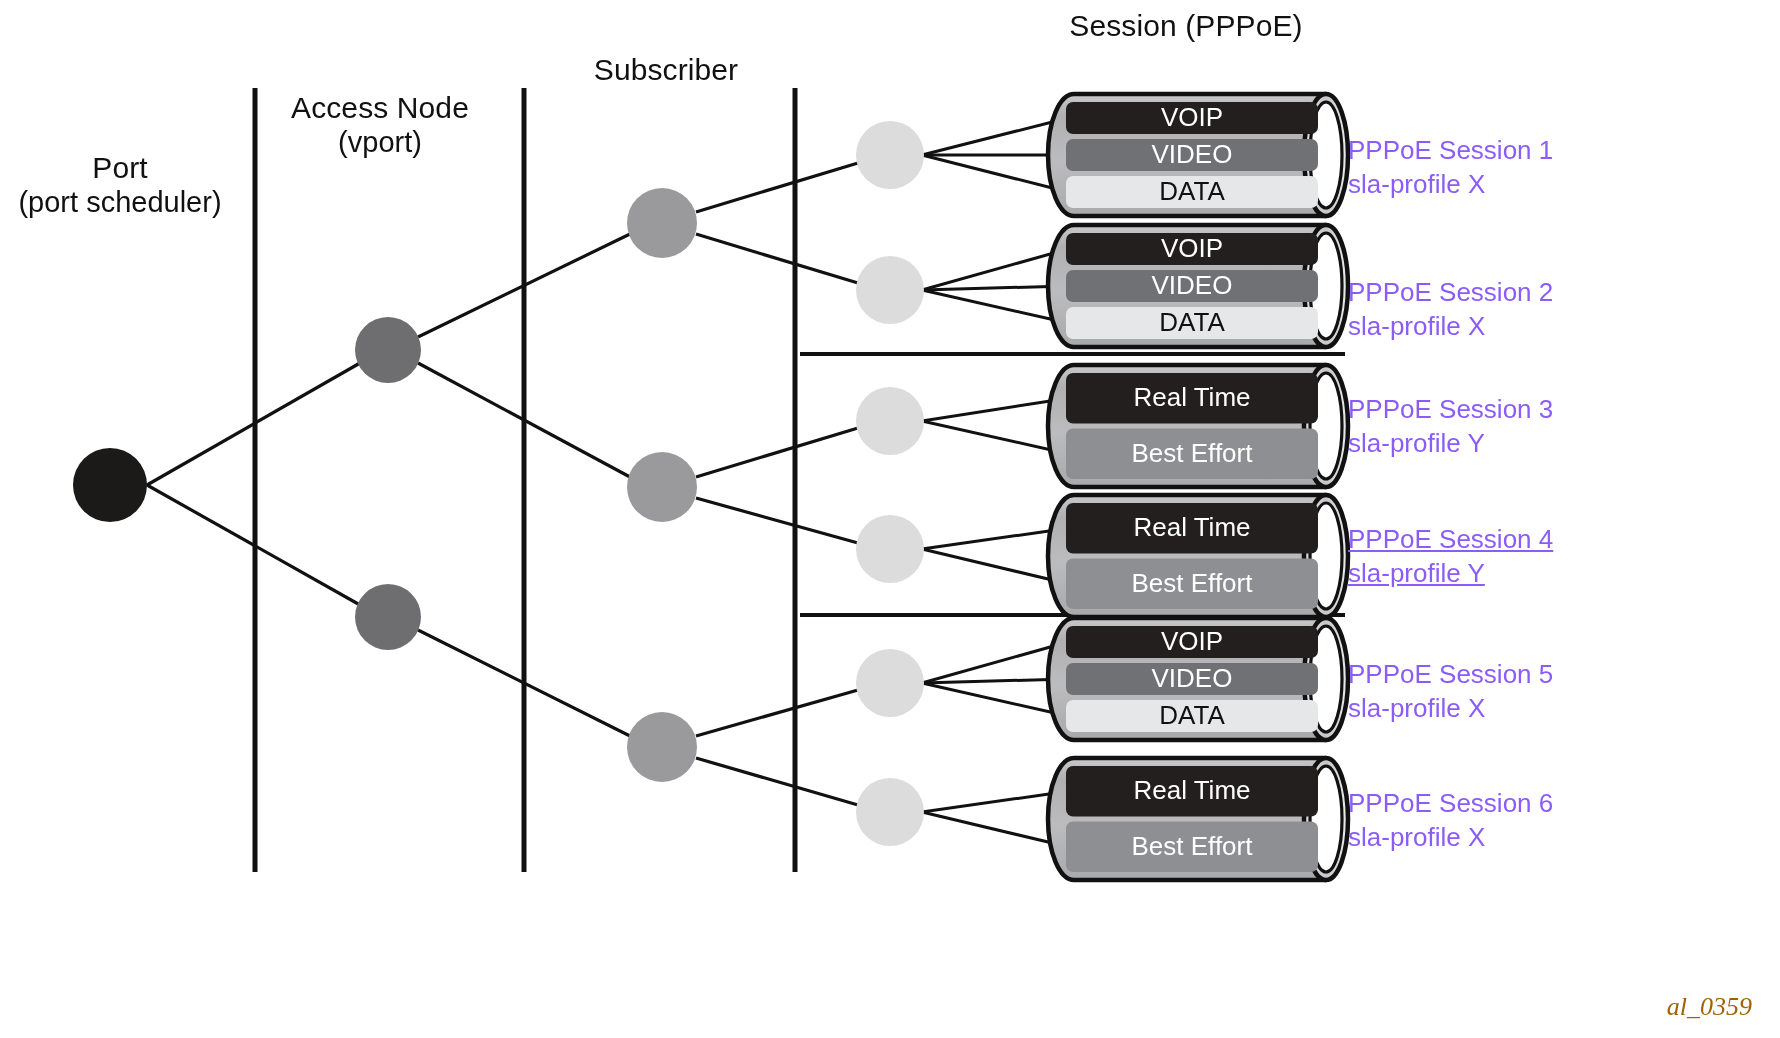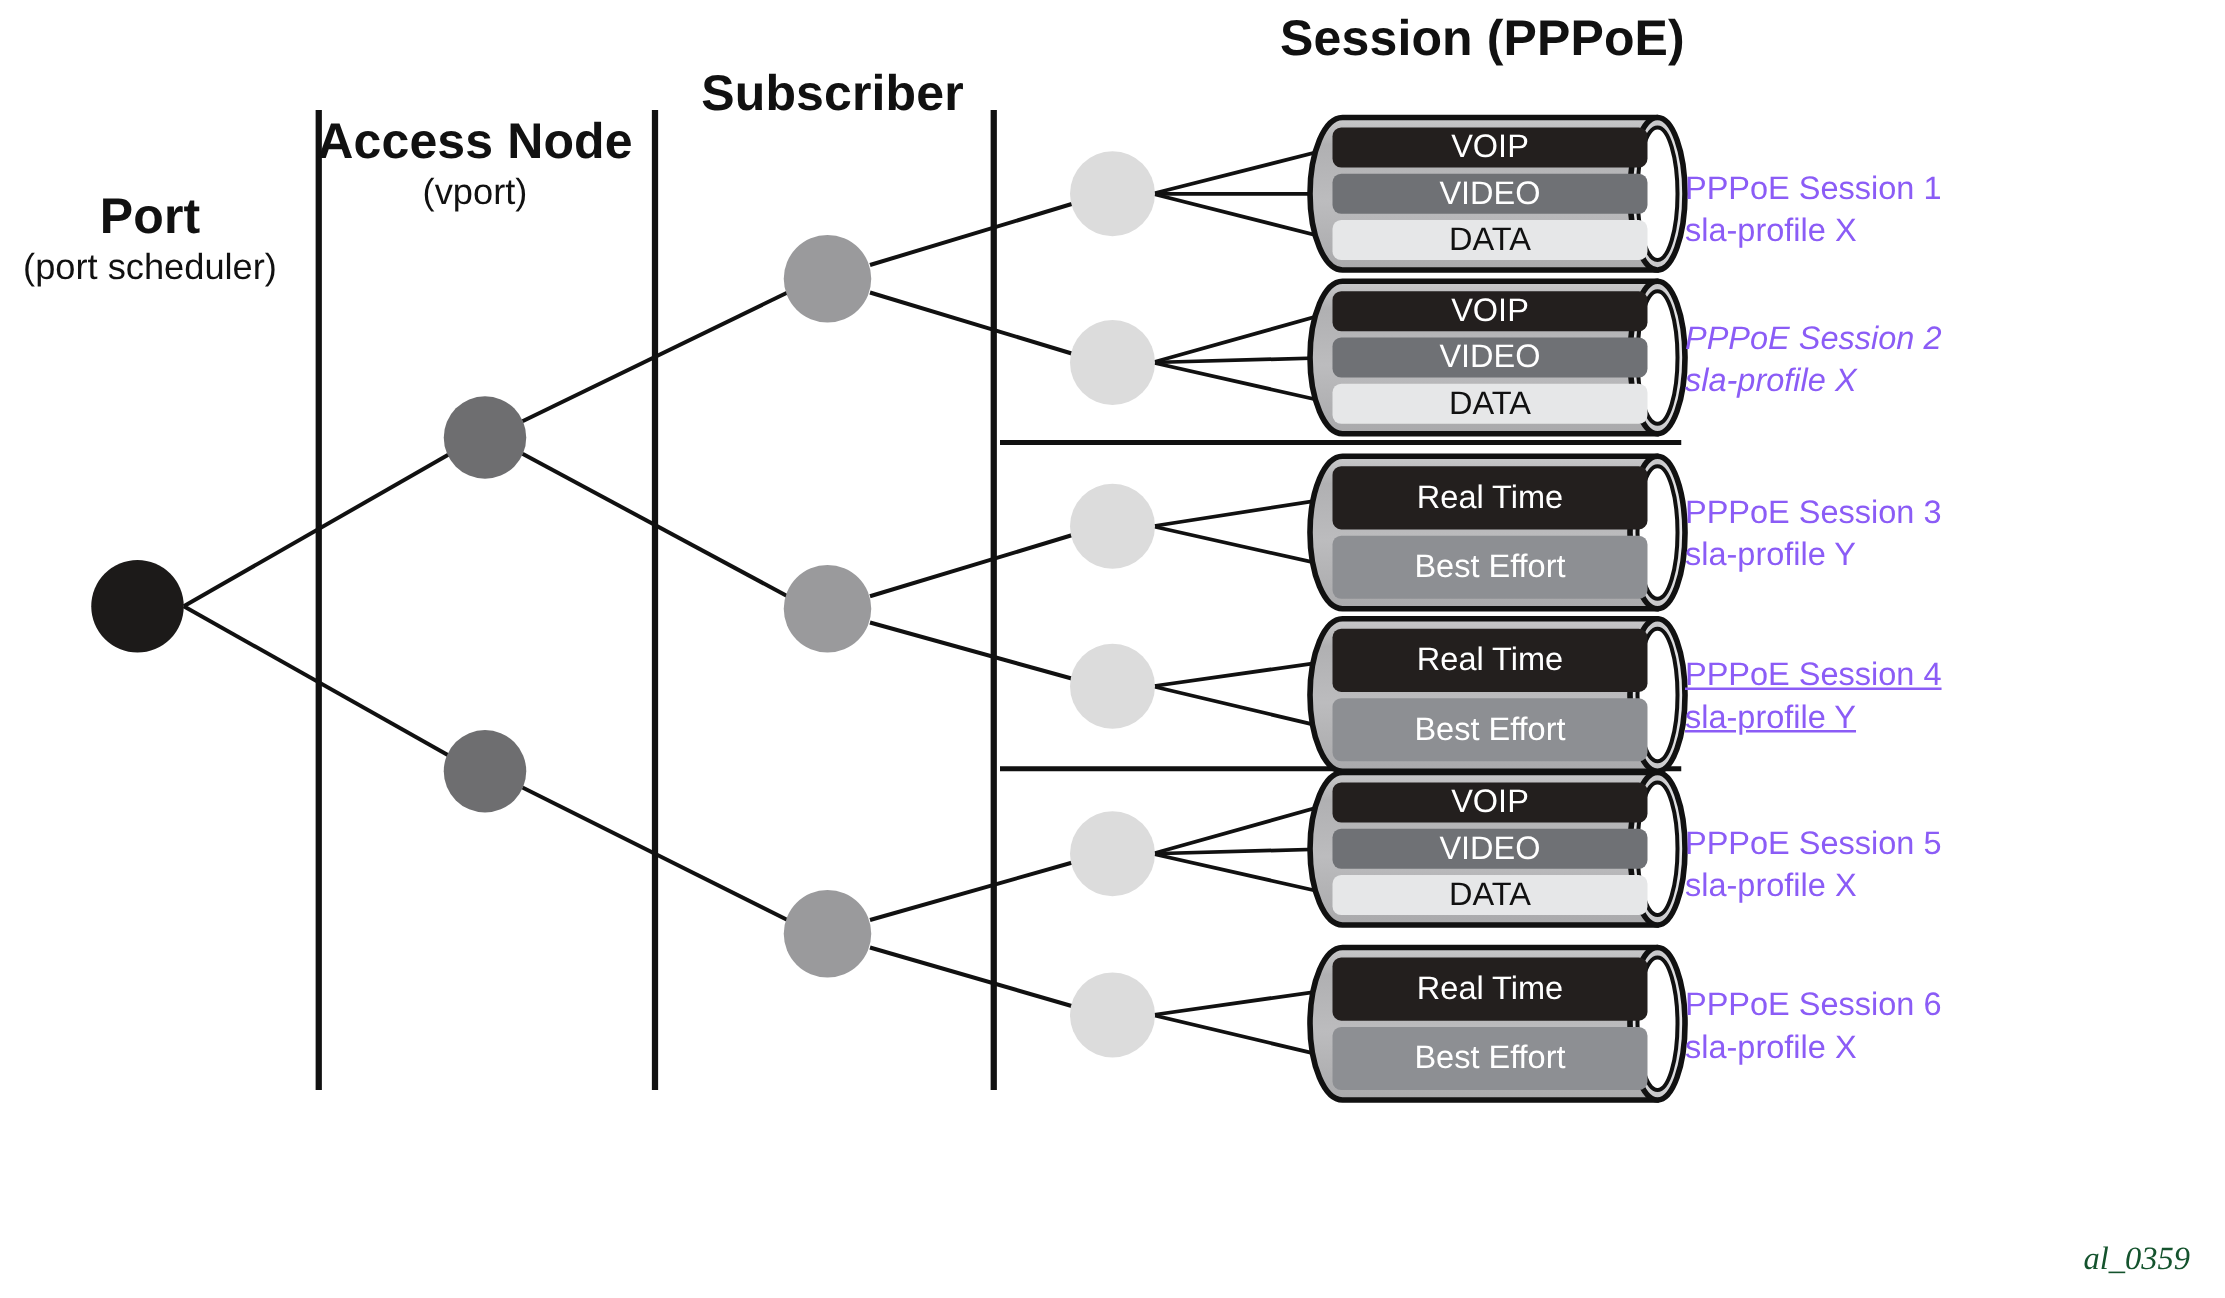--- a/index.html
+++ b/index.html
@@ -9,30 +9,30 @@
     font-family:"Liberation Sans","DejaVu Sans",sans-serif;
     color:#111111;
   }
   #stage{position:absolute;left:0;top:0;width:1780px;height:1038px;}
   svg#diagram{position:absolute;left:0;top:0;width:1780px;height:1038px;}
 
   .col-head{
     position:absolute;text-align:center;line-height:1.18;
     color:#111;
   }
-  .col-head .t1{font-weight:bold;font-size:40px;letter-spacing:.1px;white-space:nowrap;}
+  .col-head .t1{font-weight:normal;font-size:30px;letter-spacing:.1px;white-space:nowrap;}
   .col-head .t2{font-weight:normal;font-size:29px;white-space:nowrap;}
 
   .sess-label{
     position:absolute;font-size:26px;line-height:1.32;color:#8b5cf6;white-space:nowrap;
   }
   .watermark{
     position:absolute;right:28px;bottom:16px;
     font-family:"Liberation Serif","DejaVu Serif",serif;
-    font-style:italic;font-size:26px;color:#14532d;
+    font-style:italic;font-size:26px;color:#a16207;
   }
   .band-text{
     font-family:"Liberation Sans","DejaVu Sans",sans-serif;
     font-size:26px;text-anchor:middle;dominant-baseline:middle;
   }
 </style>
 </head>
 <body>
 
 <div id="stage">
@@ -181,21 +181,21 @@
       </div>
       <div class="col-head" style="left: 886px; top: 8px; width: 600px;">
         <div class="t1">Session (PPPoE)</div>
       </div>
     </div>
   <div id="sessionlabels">
       <div class="sess-label" style="left: 1348px; top: 133px;">
         <div>PPPoE Session 1</div>
         <div>sla-profile X</div>
       </div>
-      <div class="sess-label" style="left: 1348px; top: 253px; font-style: italic;">
+      <div class="sess-label" style="left: 1348px; top: 275px;">
         <div>PPPoE Session 2</div>
         <div>sla-profile X</div>
       </div>
       <div class="sess-label" style="left: 1348px; top: 392px;">
         <div>PPPoE Session 3</div>
         <div>sla-profile Y</div>
       </div>
       <div class="sess-label" style="left: 1348px; top: 522px; text-decoration: underline;">
         <div>PPPoE Session 4</div>
         <div>sla-profile Y</div>

